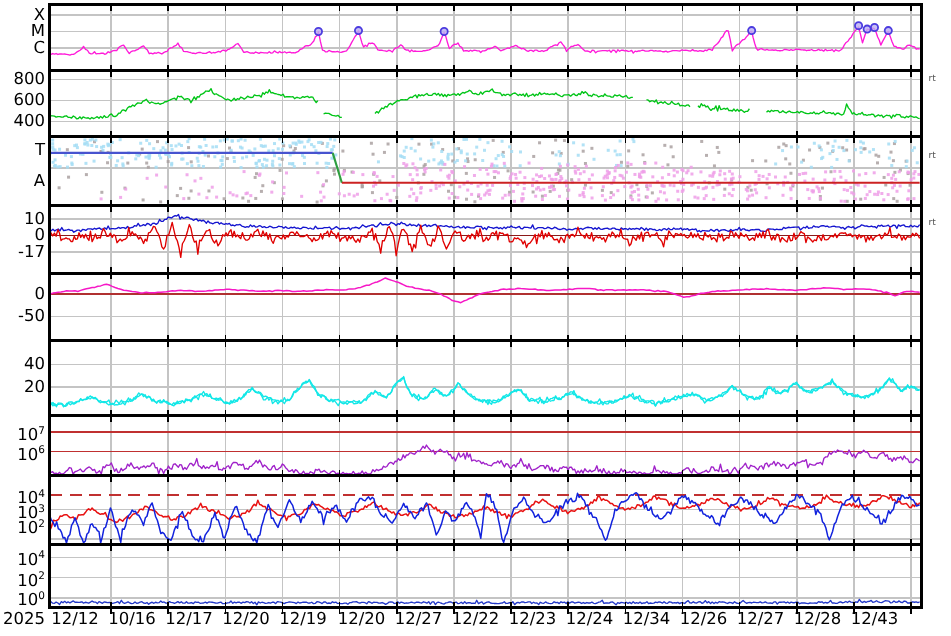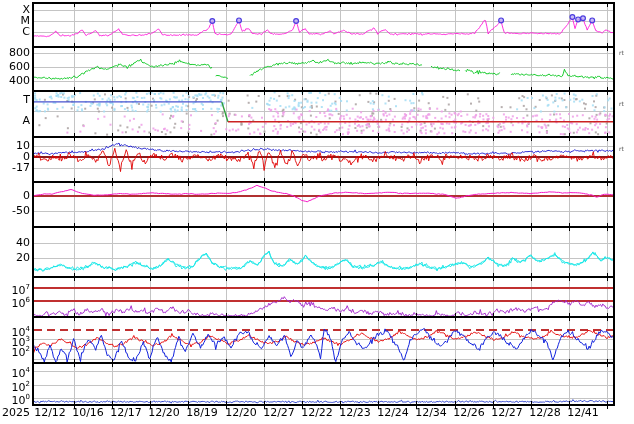--- a/index.html
+++ b/index.html
@@ -1433,28 +1433,28 @@
 
   <div class="yl" style="top:364px"><span>10</span><sup>4</sup></div>
   <div class="yl" style="top:378px"><span>10</span><sup>2</sup></div>
   <div class="yl" style="top:391px"><span>10</span><sup>0</sup></div>
 
   <div class="xl" style="left:-4px;width:40px">2025</div>
   <div class="xl" style="left:30px">12/12</div>
   <div class="xl" style="left:68px">10/16</div>
   <div class="xl" style="left:106px">12/17</div>
   <div class="xl" style="left:144px">12/20</div>
-  <div class="xl" style="left:182px">18/19</div>
+  <div class="xl" style="left:182px">12/19</div>
   <div class="xl" style="left:221px">12/20</div>
   <div class="xl" style="left:259px">12/27</div>
   <div class="xl" style="left:297px">12/22</div>
   <div class="xl" style="left:335px">12/23</div>
   <div class="xl" style="left:373px">12/24</div>
   <div class="xl" style="left:411px">12/34</div>
   <div class="xl" style="left:449px">12/26</div>
   <div class="xl" style="left:487px">12/27</div>
   <div class="xl" style="left:525px">12/28</div>
-  <div class="xl" style="left:563px">12/41</div>
+  <div class="xl" style="left:563px">12/43</div>
 
   <div class="rn" style="top:50px">rt</div>
   <div class="rn" style="top:101px">rt</div>
   <div class="rn" style="top:146px">rt</div>
 </div>
 
 </body></html>

